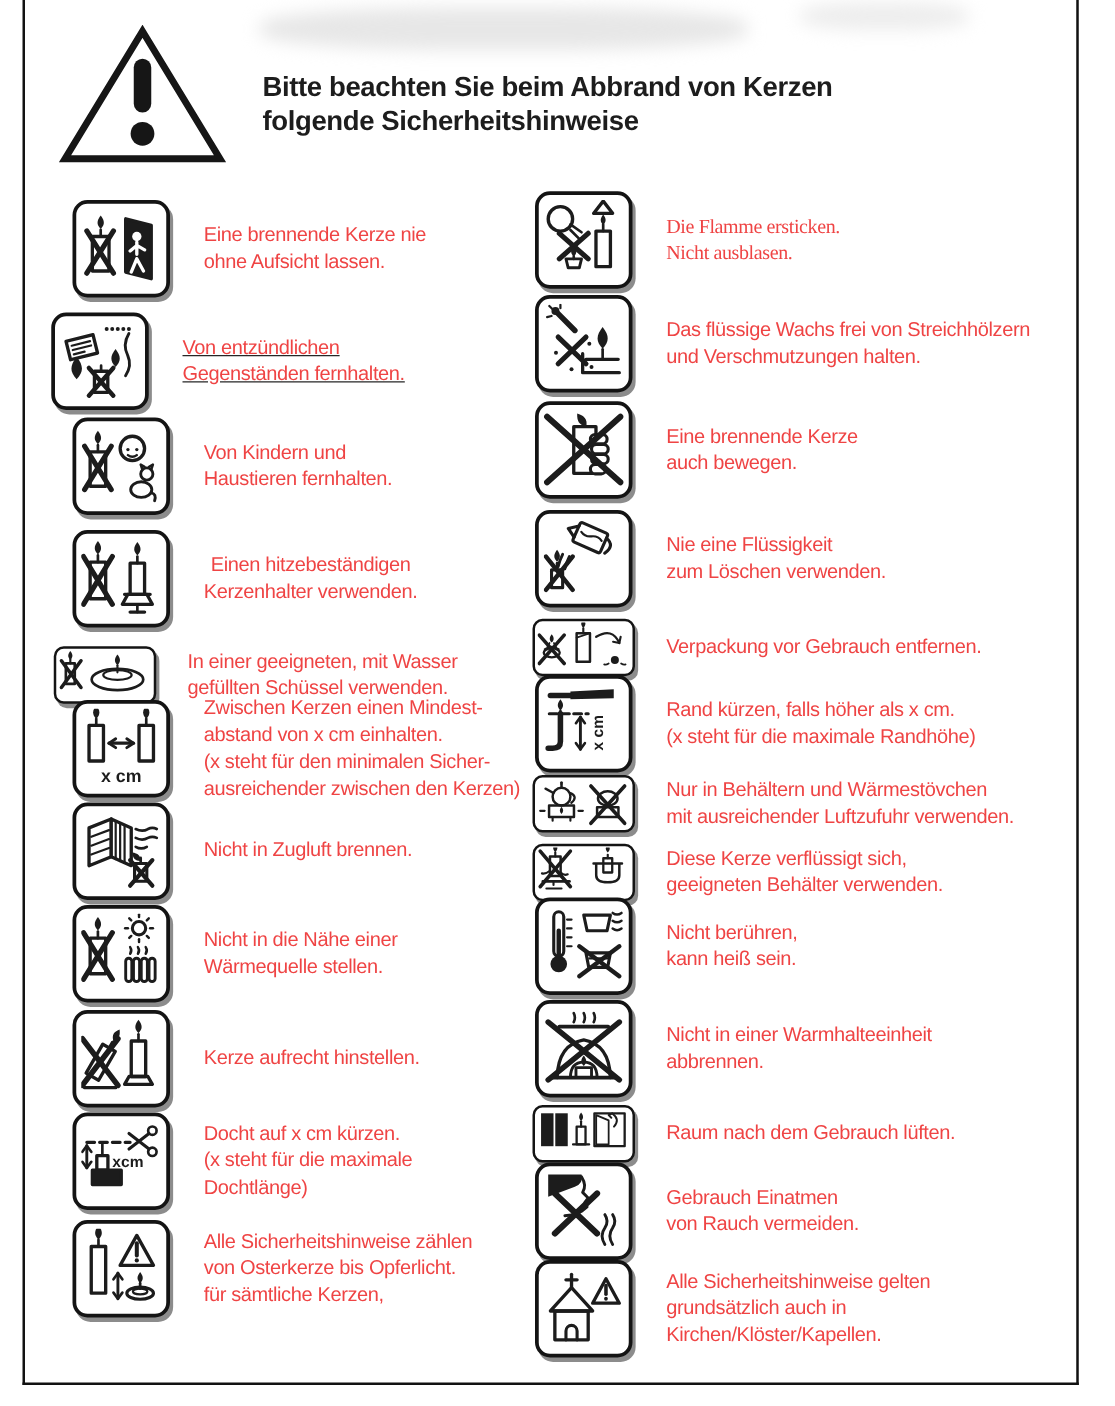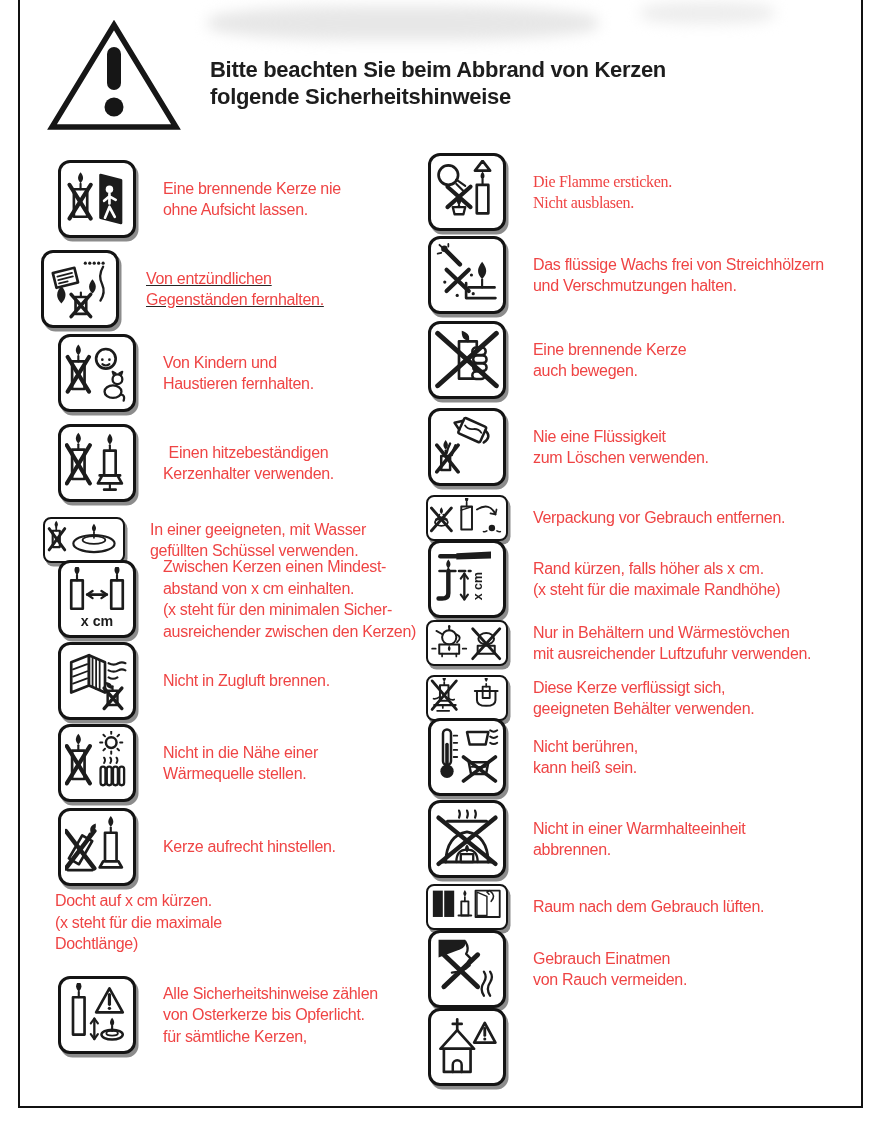--- a/index.html
+++ b/index.html
@@ -293,20 +293,41 @@
               <path d="M43 52h17l4 7h-25z"></path>
             </g>
           </svg>
         </div>
       </div>
       <div class="txt">
         <div class="line">Kerze aufrecht hinstellen.</div>
       </div>
     </div>
     <div class="row" style="top: 890px; left: 55px;">
+      <div class="icon-cell">
+        <div class="icon-box">
+          <svg viewBox="0 0 72 72" xmlns="http://www.w3.org/2000/svg">
+            <g stroke="#1c1c1c" stroke-width="3" fill="none" stroke-linecap="round" stroke-linejoin="round">
+              <line x1="5" y1="19" x2="44" y2="19" stroke-dasharray="7 4.5" stroke-width="2.8"></line>
+   <g stroke-width="2.8">
+                <line x1="43" y1="25" x2="61" y2="11"></line>
+                <line x1="43" y1="11" x2="61" y2="25"></line>
+              </g>
+   <circle cx="64" cy="8.5" r="3.8" stroke-width="2.4"></circle>
+              <circle cx="64" cy="27.5" r="3.8" stroke-width="2.4"></circle>
+              <line x1="19" y1="19" x2="19" y2="31" stroke-width="2.4"></line>
+              <rect x="14" y="31" width="10" height="13"></rect>
+   <rect x="10" y="44" width="26" height="13" fill="#1c1c1c"></rect>
+              <line x1="5" y1="22" x2="5" y2="42" stroke-width="2.6"></line>
+              <path d="M5 22l-4 5.5M5 22l4 5.5M5 42l-4 -5.5M5 42l4 -5.5" stroke-width="2.4" fill="none"></path>
+              <text x="28" y="41" font-size="14" font-weight="bold" fill="#1c1c1c" stroke="none" font-family="&quot;Liberation Sans&quot;,sans-serif">xcm</text>
+            </g>
+          </svg>
+        </div>
+      </div>
       <div class="txt">
         <div class="line">Docht auf x cm kürzen.</div>
         <div class="line">(x steht für die maximale</div>
         <div class="line">Dochtlänge)</div>
       </div>
     </div>
     <div class="row" style="top: 976px; left: 55px;">
       <div class="icon-cell">
         <div class="icon-box">
           <svg viewBox="0 0 72 72" xmlns="http://www.w3.org/2000/svg">
@@ -667,14 +688,19 @@
               <line x1="20" y1="10" x2="30" y2="10" stroke-width="3"></line>
    <rect x="10" y="38" width="30" height="26"></rect>
    <path d="M20 64v-8a5 5 0 0 1 10 0v8" fill="none" stroke-width="2.8"></path>
    <polygon points="56,9 68,31 44,31"></polygon>
               <line x1="56" y1="15" x2="56" y2="23" stroke-width="3.2"></line>
               <circle cx="56" cy="27" r="1.7" fill="#1c1c1c" stroke="none"></circle>
             </g>
           </svg>
         </div>
       </div>
+      <div class="txt">
+        <div class="line">Alle Sicherheitshinweise gelten</div>
+        <div class="line">grundsätzlich auch in</div>
+        <div class="line">Kirchen/Klöster/Kapellen.</div>
+      </div>
     </div>
   </div>
 
 </body></html>

